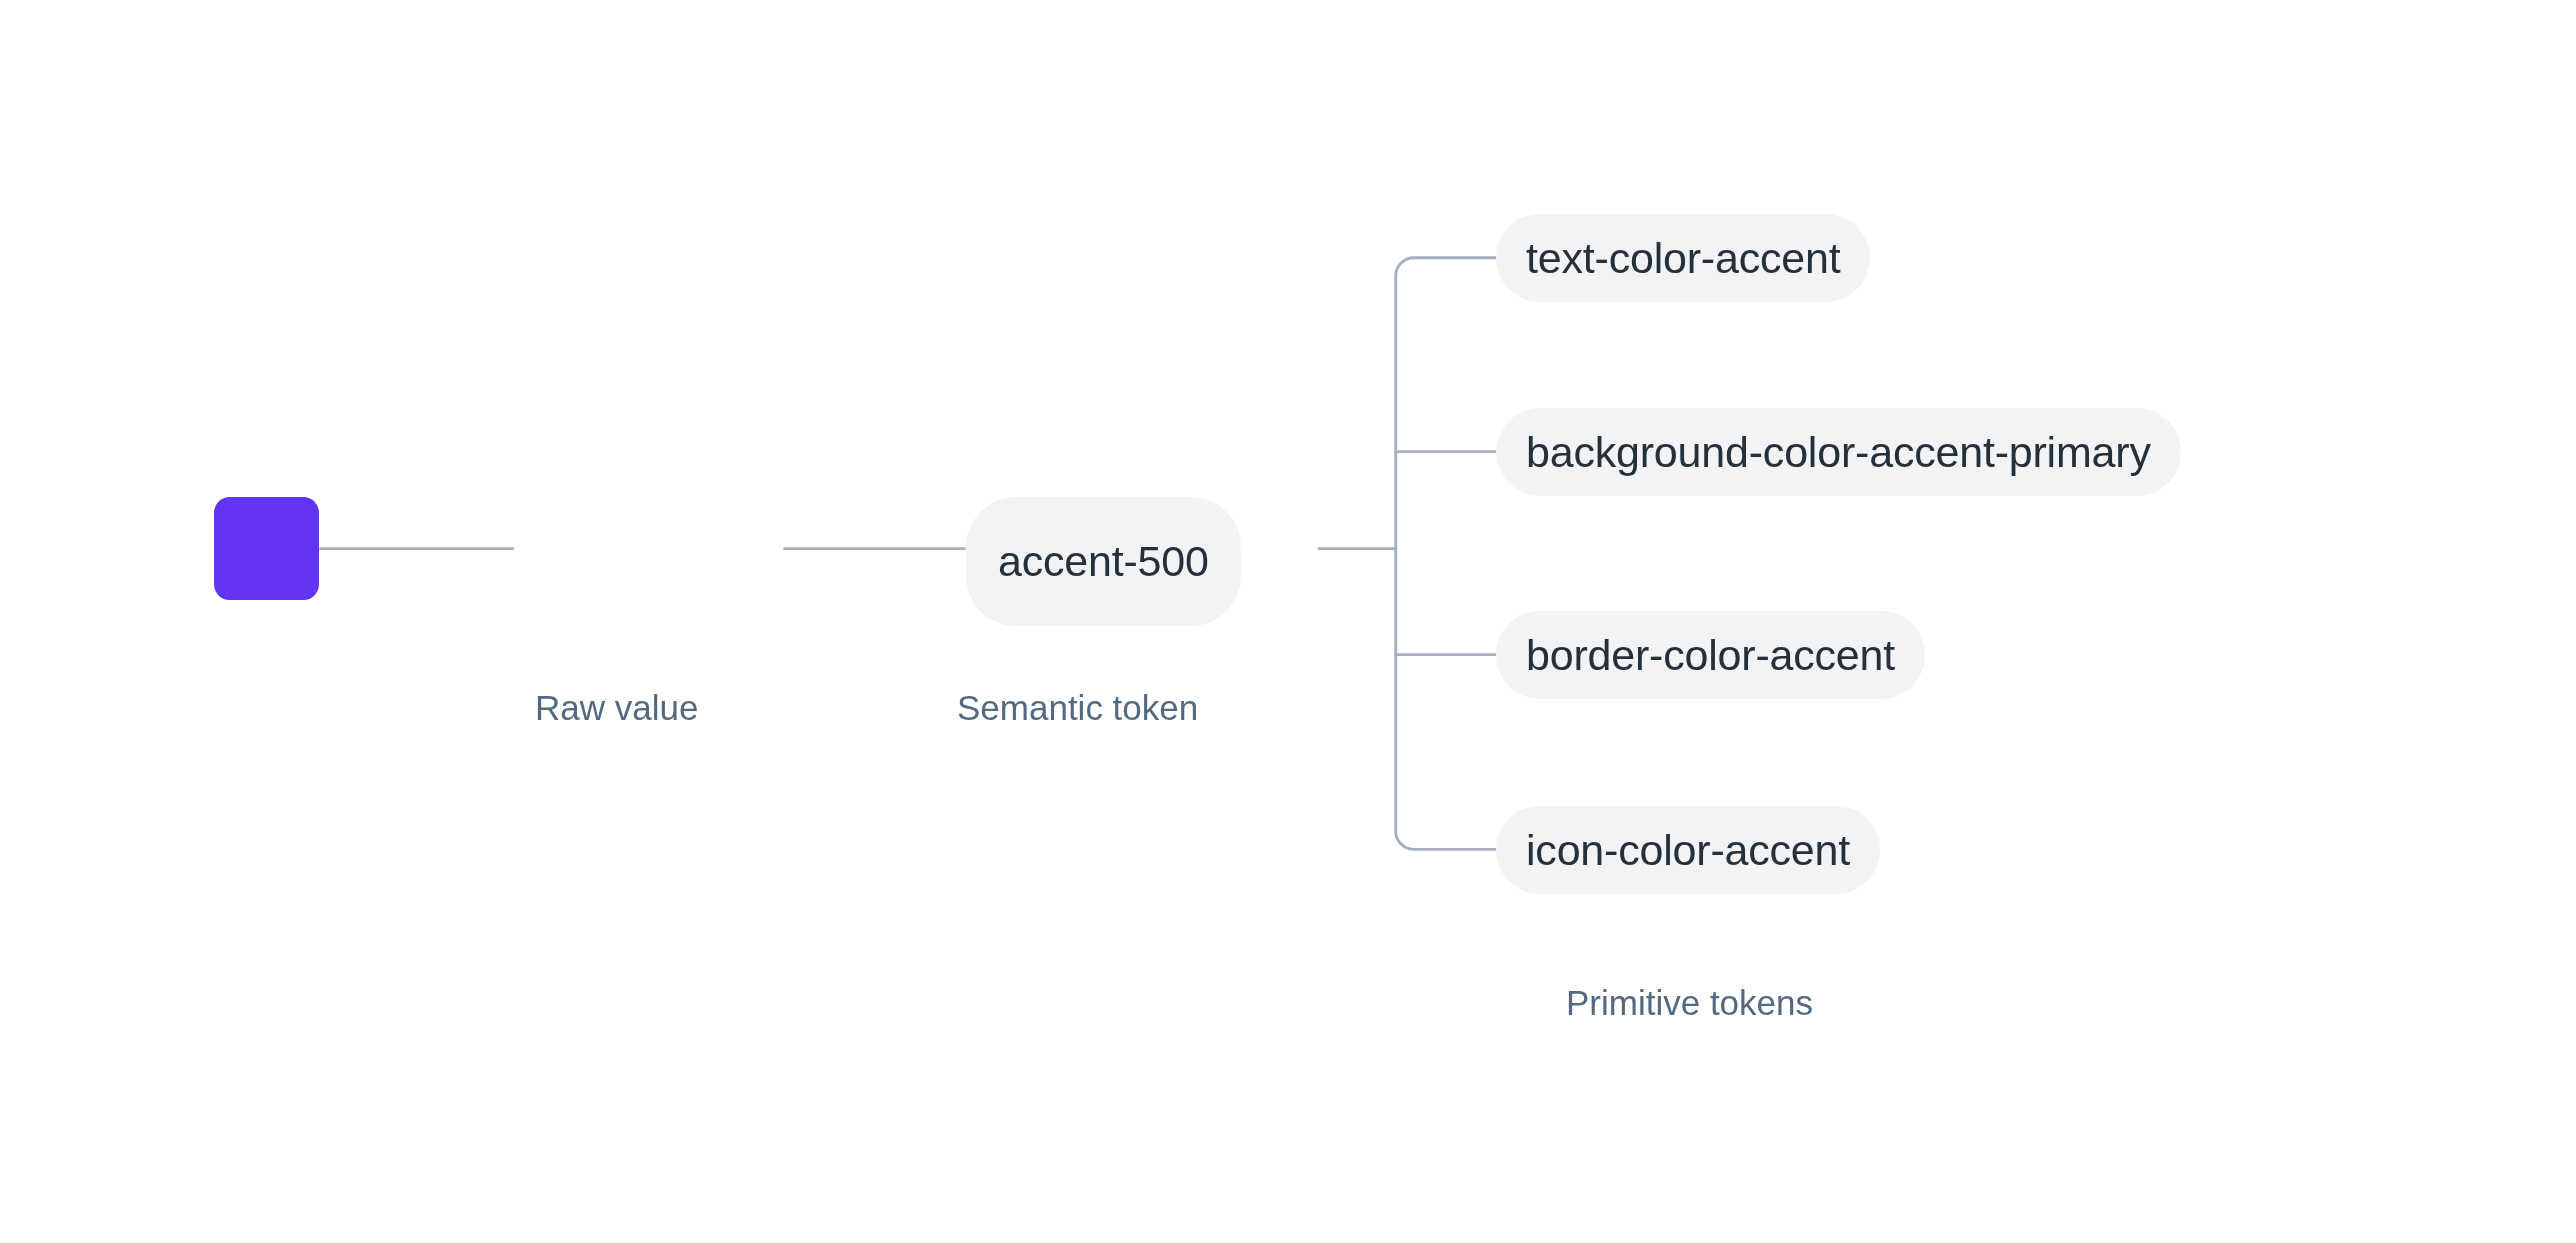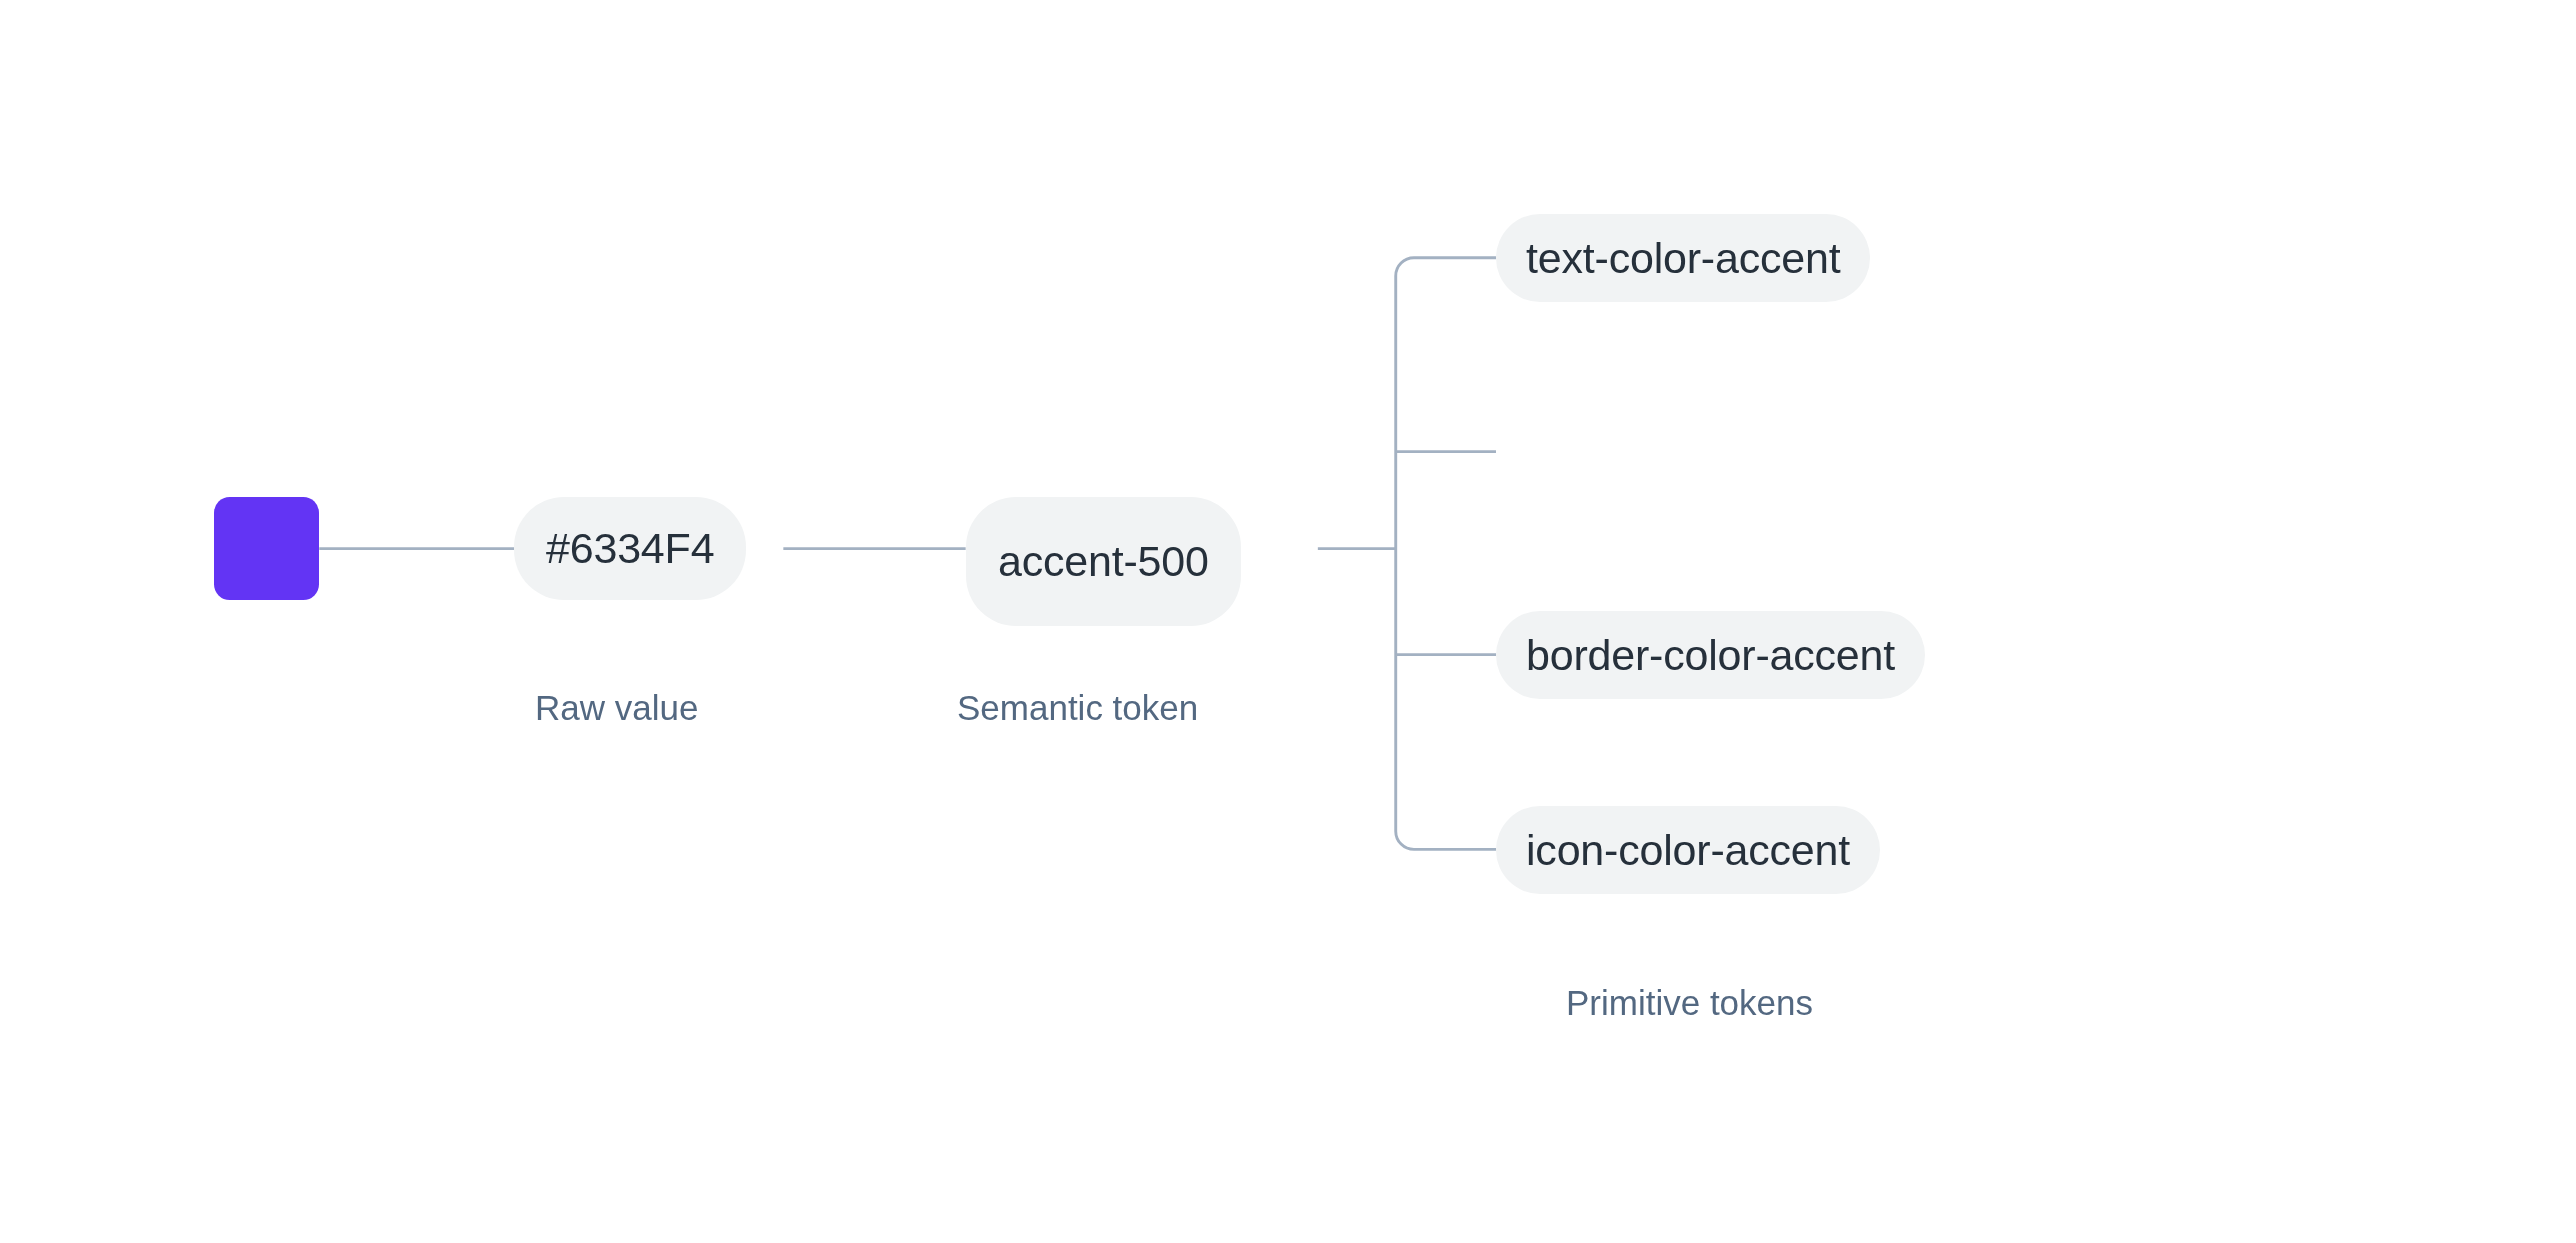--- a/index.html
+++ b/index.html
@@ -112,30 +112,30 @@
       <path d="M 1805 311 L 1706 311 A 22 22 0 0 0 1684 333
                L 1684 1003 A 22 22 0 0 0 1706 1025 L 1805 1025"></path>
 
       <line x1="1684" y1="545" x2="1805" y2="545"></line>
       <line x1="1684" y1="790" x2="1805" y2="790"></line>
     </g>
   </svg>
 
   <div class="swatch" style="background:#6334F4"></div>
 
-  <div class="pill pill-raw">
-    <span>#6334F4</span>
-  </div>
 
   <div class="pill pill-primitive">
     <span>accent-500</span>
   </div>
 
   <div class="pill pill-semantic row0">
     <span>text-color-accent</span>
+  </div>
+  <div class="pill pill-semantic row1">
+    <span>background-color-accent-primary</span>
   </div>
   <div class="pill pill-semantic row2">
     <span>border-color-accent</span>
   </div>
   <div class="pill pill-semantic row3">
     <span>icon-color-accent</span>
   </div>
 
   <div class="caption caption-raw">Raw value</div>
   <div class="caption caption-primitive">Semantic token</div>

